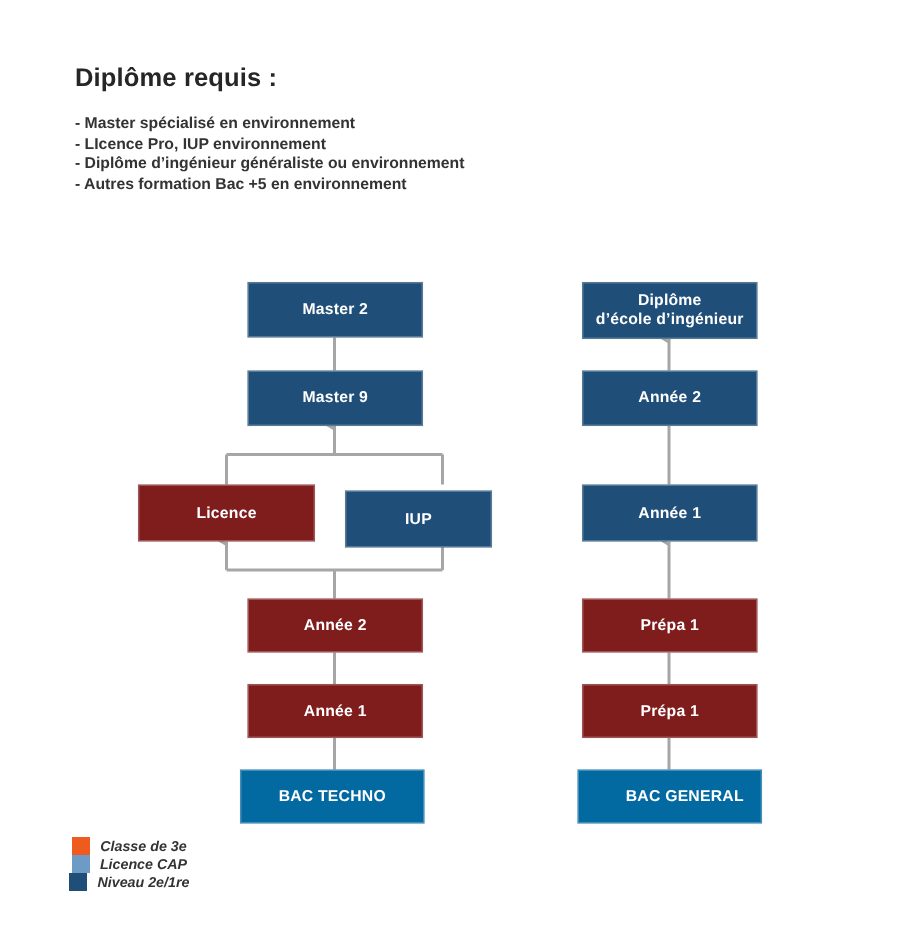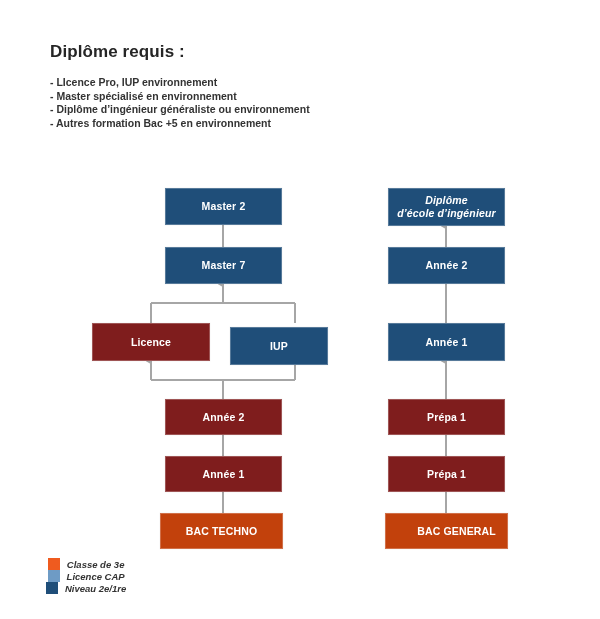--- a/index.html
+++ b/index.html
@@ -66,21 +66,21 @@
     color: #ffffff;
     font-size: 10.5px;
     font-weight: bold;
     line-height: 13px;
     letter-spacing: 0.15px;
     border: 1px solid rgba(255,255,255,0.25);
     box-shadow: 0 0 0 0.5px rgba(0,0,0,0.04);
   }
   .node.navy   { background: #1f4e79; }
   .node.mid    { background: #7f1d1d; }
-  .node.orange { background: #c2410c; }
+  .node.orange { background: #0369a1; }
 
   
   #legend {
     position: absolute;
     left: 46px;
     top: 558px;
     display: flex;
     align-items: center;
     flex-direction: column;
   }
@@ -102,22 +102,22 @@
     color: #333333;
     white-space: nowrap;
   }
 </style>
 </head>
 <body>
 
 <div id="header-block">
   <div id="header-title">Diplôme requis :</div>
   <div>
+    <div class="req-line">- Master spécialisé en environnement</div>
     <div class="req-line">- LIcence Pro, IUP environnement</div>
-    <div class="req-line">- Master spécialisé en environnement</div>
     <div class="req-line">- Diplôme d’ingénieur généraliste ou environnement</div>
     <div class="req-line">- Autres formation Bac +5 en environnement</div>
   </div>
 </div>
 
 <div id="diagram">
 
   <svg id="diagram-svg" viewBox="0 0 600 619">
     <defs>
       <marker id="arrow-up" markerWidth="7" markerHeight="6" refX="3.5" refY="5.4" orient="auto-start-reverse" markerUnits="userSpaceOnUse">
@@ -149,33 +149,33 @@
       <line x1="446" y1="371" x2="446" y2="333" marker-end="url(#arrow-up)"></line>
 
       <line x1="446" y1="428" x2="446" y2="407"></line>
 
       <line x1="446" y1="485" x2="446" y2="464"></line>
     </g>
   </svg>
 
   <div class="node navy" style="left:165px; top:160px; width:117px; height:37px;">Master 2</div>
 
-  <div class="node navy" style="left:165px; top:219px; width:117px; height:37px;">Master 7</div>
+  <div class="node navy" style="left:165px; top:219px; width:117px; height:37px;">Master 9</div>
 
   <div class="node mid" style="left:92px; top:295px; width:118px; height:38px;">Licence</div>
 
   <div class="node navy" style="left:230px; top:299px; width:98px; height:38px;">IUP</div>
 
   <div class="node mid" style="left:165px; top:371px; width:117px; height:36px;">Année 2</div>
 
   <div class="node mid" style="left:165px; top:428px; width:117px; height:36px;">Année 1</div>
 
   <div class="node orange" style="left:160px; top:485px; width:123px; height:36px;">BAC TECHNO</div>
 
-  <div class="node navy" style="left:388px; top:160px; width:117px; height:38px; flex-direction:column;font-style:italic;">
+  <div class="node navy" style="left:388px; top:160px; width:117px; height:38px; flex-direction:column;">
     <span>Diplôme</span>
     <span>d’école d’ingénieur</span>
   </div>
 
   <div class="node navy" style="left:388px; top:219px; width:117px; height:37px;">Année 2</div>
 
   <div class="node navy" style="left:388px; top:295px; width:117px; height:38px;">Année 1</div>
 
   <div class="node mid" style="left:388px; top:371px; width:117px; height:36px;">Prépa 1</div>
 

